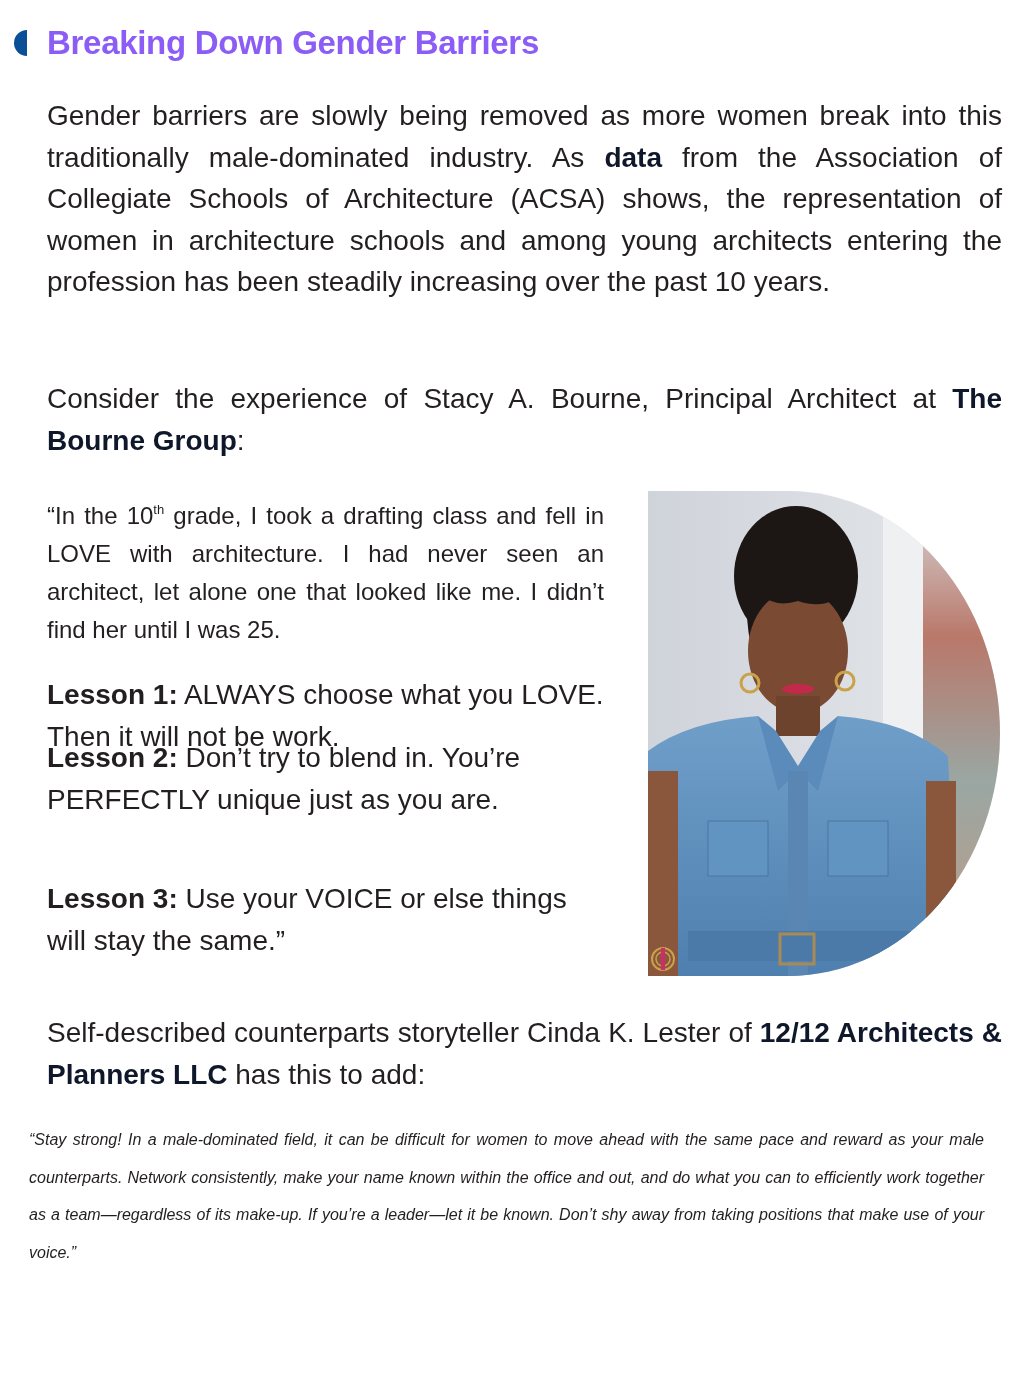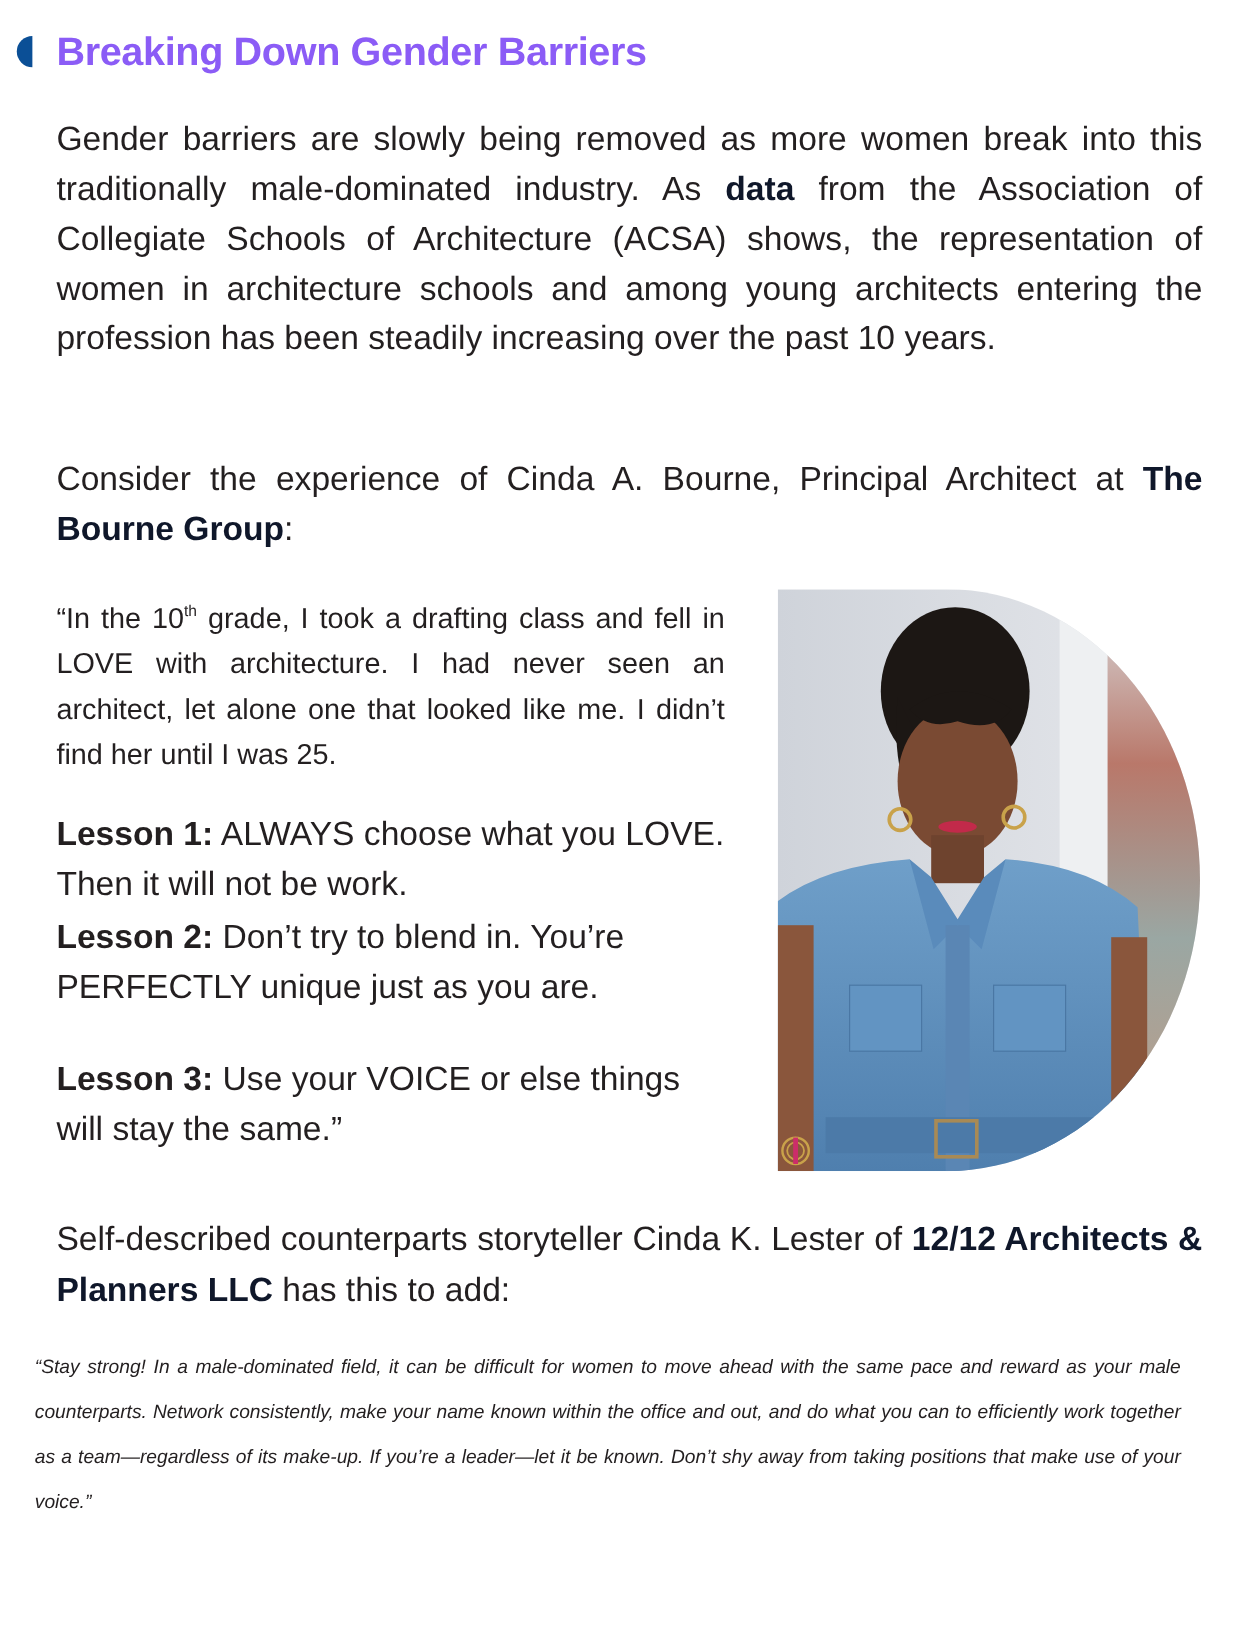--- a/index.html
+++ b/index.html
@@ -19,26 +19,26 @@
 </head>
 <body>
 
 <div class="heading">
   <span class="half-moon"></span>
   <h1>Breaking Down Gender Barriers</h1>
 </div>
 
 <p class="para" style="top:95px;"><span>Gender barriers are slowly being removed as more women break into this traditionally male-dominated industry. As </span><span class="link">data</span><span> from the Association of Collegiate Schools of Architecture (ACSA) shows, the representation of women in architecture schools and among young architects entering the profession has been steadily increasing over the past 10 years.</span></p>
 
-<p class="para" style="top:378px;"><span>Consider the experience of Cinda A. Bourne, Principal Architect at </span><span class="link">The Bourne Group</span><span>:</span></p>
+<p class="para" style="top:378px;"><span>Consider the experience of Stacy A. Bourne, Principal Architect at </span><span class="link">The Bourne Group</span><span>:</span></p>
 
 <p class="quote1"><span>“In the 10</span><sup>th</sup><span> grade, I took a drafting class and fell in LOVE with architecture. I had never seen an architect, let alone one that looked like me. I didn’t find her until I was 25.</span></p>
 
 <p class="lesson" style="top:674px;"><b>Lesson 1:</b><span> ALWAYS choose what you LOVE. Then it will not be work.</span></p>
-<p class="lesson" style="top:760px;"><b>Lesson 2:</b><span> Don’t try to blend in. You’re PERFECTLY unique just as you are.</span></p>
+<p class="lesson" style="top:737px;"><b>Lesson 2:</b><span> Don’t try to blend in. You’re PERFECTLY unique just as you are.</span></p>
 <p class="lesson" style="top:878px;"><b>Lesson 3:</b><span> Use your VOICE or else things will stay the same.”</span></p>
 
 <div class="photo" title="Portrait of Stacy A. Bourne in a denim dress by a window">
   <svg width="352" height="485" viewBox="0 0 352 485">
     <defs>
       <linearGradient id="wall" x1="0" x2="1">
           <stop offset="0" stop-color="#cfd3da"></stop>
           <stop offset="1" stop-color="#e6e8ec"></stop>
         </linearGradient>
       <linearGradient id="win" x1="0" y1="0" x2="0" y2="1">

